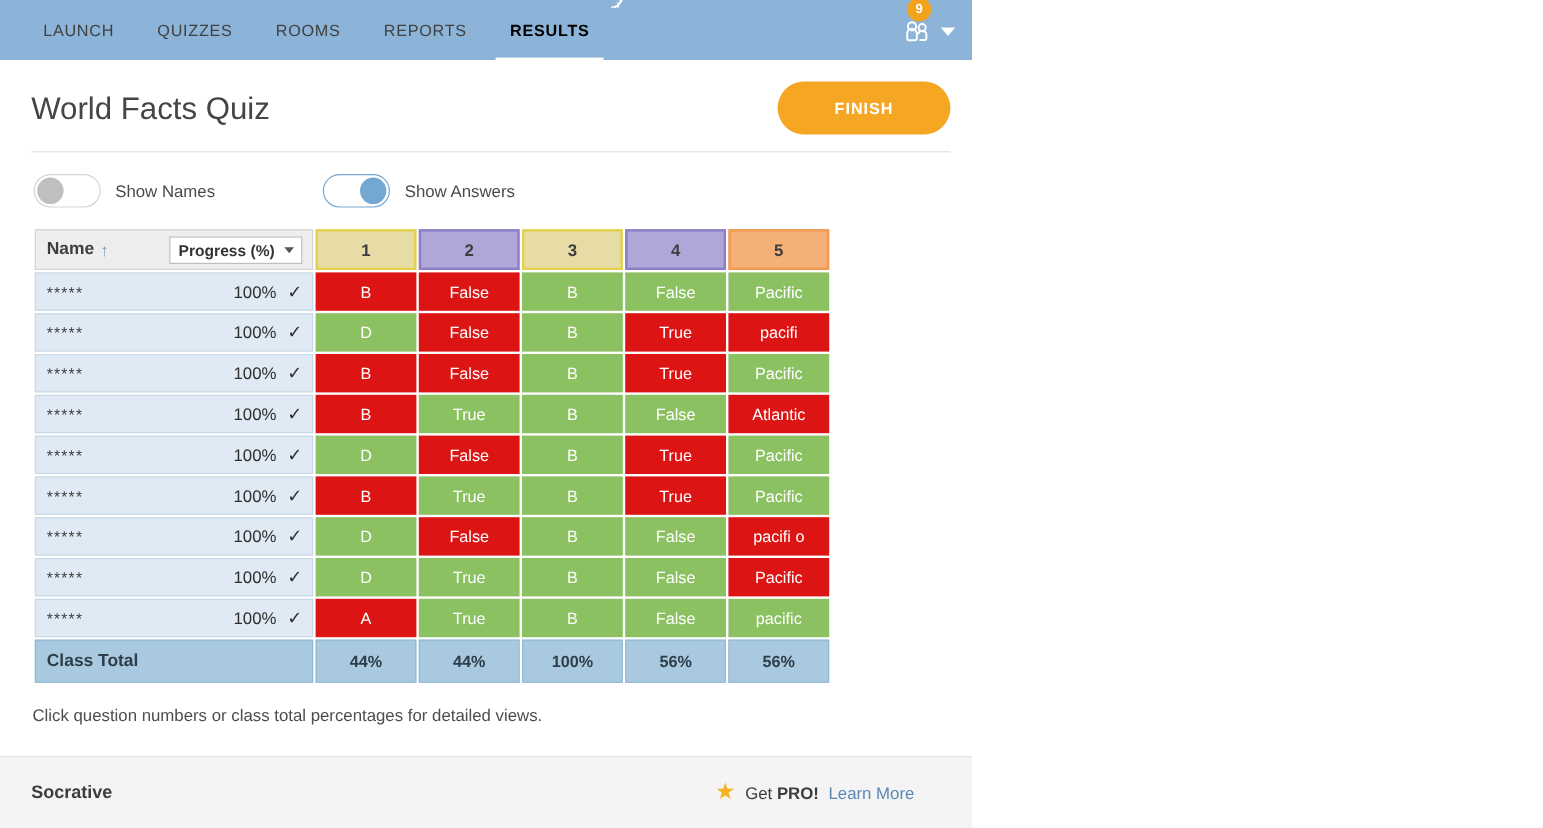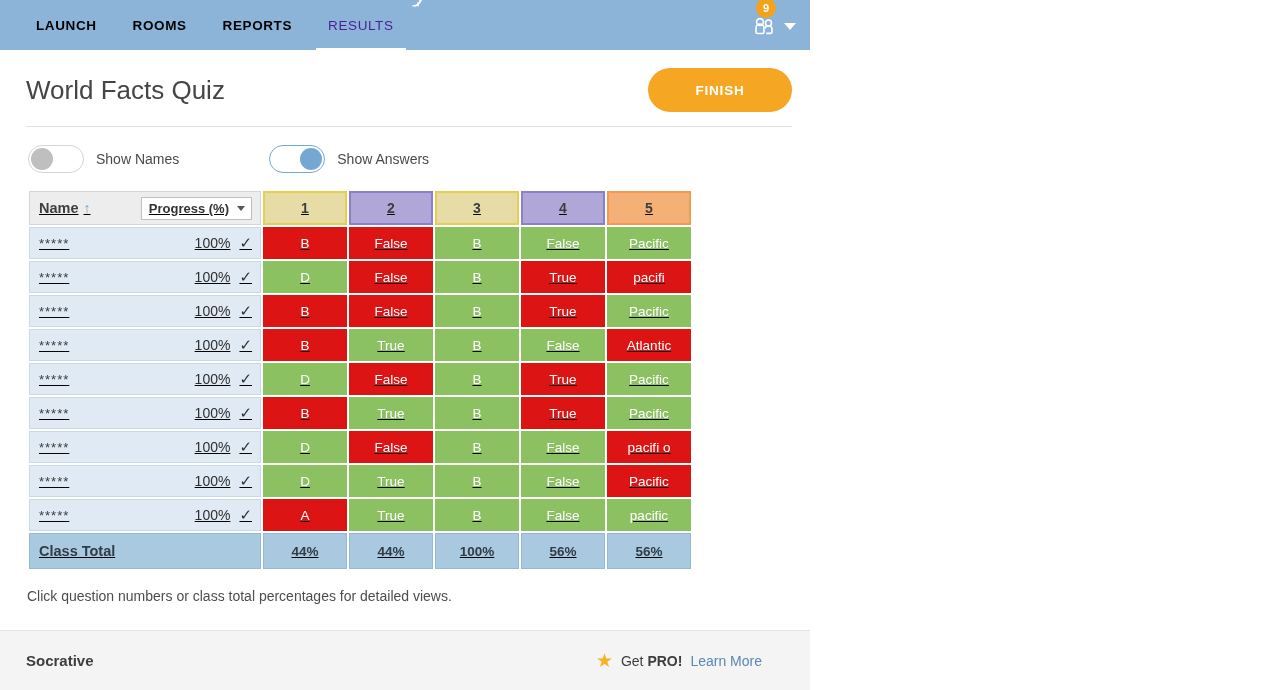--- a/index.html
+++ b/index.html
@@ -22,24 +22,24 @@
   
   .navbar {
     height: 50px; background: #8cb4d8;
     display: flex; align-items: stretch;
     position: relative; flex: none;
   }
   .nav-items { display: flex; align-items: stretch; padding-left: 18px; }
   .nav-item {
     display: flex; align-items: center; justify-content: center;
     padding: 0 18px; position: relative;
-    color: #000000; font-size: 13.5px; letter-spacing: .6px;
-    cursor: pointer; user-select: none; font-weight: bold;
-  }
-  .nav-item.active { color: #4c1d95; font-weight: normal; }
+    color: #404040; font-size: 13.5px; letter-spacing: .6px;
+    cursor: pointer; user-select: none;
+  }
+  .nav-item.active { color: #000000; font-weight: bold; }
   .nav-item.active::after {
     content: ""; position: absolute; left: 6px; right: 6px; bottom: 0;
     height: 2px; background: #ffffff;
   }
   .nav-label { position: relative; display: inline-block; }
   .wifi-arc {
     position: absolute; right: -13px; top: -6px;
     width: 14px; height: 14px;
   }
   .nav-right {
@@ -91,21 +91,21 @@
   .toggle .knob {
     position: absolute; top: 2px; width: 22px; height: 22px;
     border-radius: 11px; transition: none;
   }
   .toggle.off .knob { left: 2px; background: #bfbfbf; }
   .toggle.on .knob { right: 2px; background: #74a8d2; }
   .toggle.on { border-color: #74a8d2; }
   .toggle-label { font-size: 14px; color: #4a4a4a; }
 
   
-  .table-wrap { padding: 16px 0 0 27px; flex: none; text-decoration: underline; }
+  .table-wrap { padding: 16px 0 0 27px; flex: none; }
   .rtable { border-collapse: separate; border-spacing: 2px 2px; }
   .rtable td, .rtable th { padding: 0; }
 
   .th-name {
     width: 232px; height: 34px;
     background: #ededed; border: 1px solid #d5d5d5;
     display: flex; align-items: center; padding: 0 8px 0 9px;
   }
   .th-name-text { font-size: 14.5px; font-weight: bold; color: #3e3e3e; }
   .sort-arrow { color: #6fa4d0; font-size: 14px; margin-left: 5px; }
@@ -189,20 +189,23 @@
 <body>
 
 <div class="screen">
 
   <div class="app-pane">
 
     <div class="navbar">
       <div class="nav-items">
         <div class="nav-item">
           <span class="nav-label">LAUNCH</span>
+        </div>
+        <div class="nav-item">
+          <span class="nav-label">QUIZZES</span>
         </div>
         <div class="nav-item">
           <span class="nav-label">ROOMS</span>
         </div>
         <div class="nav-item">
           <span class="nav-label">REPORTS</span>
         </div>
         <div class="nav-item active">
           <span class="nav-label">RESULTS</span>
           <svg class="wifi-arc" viewBox="0 0 14 14">

